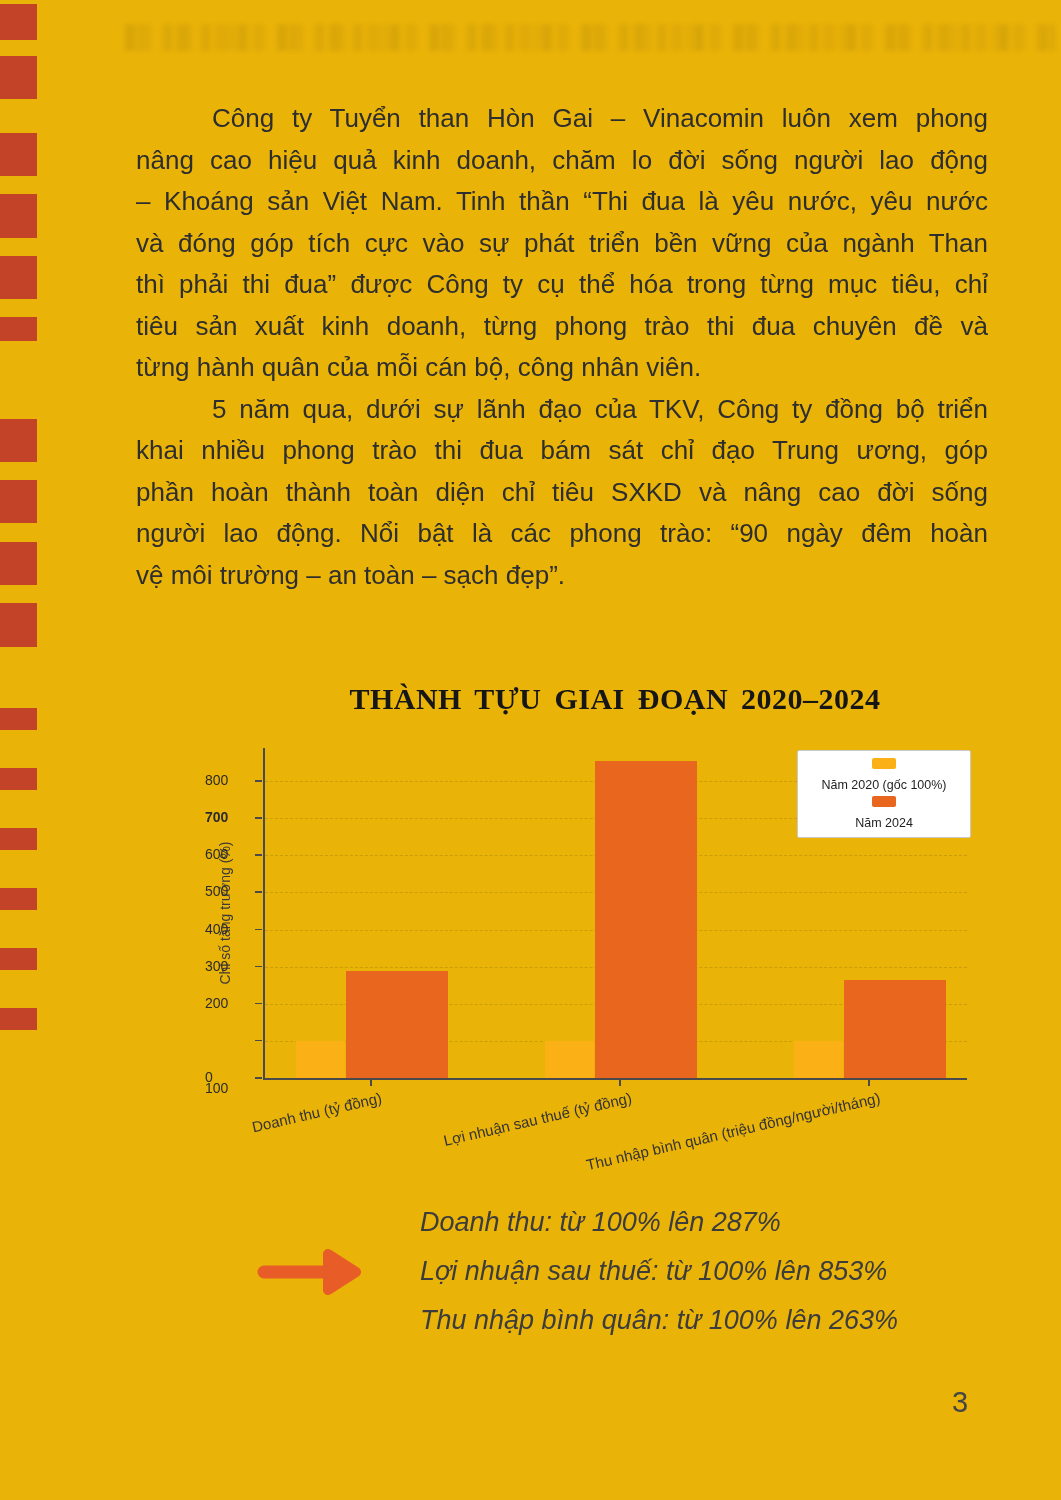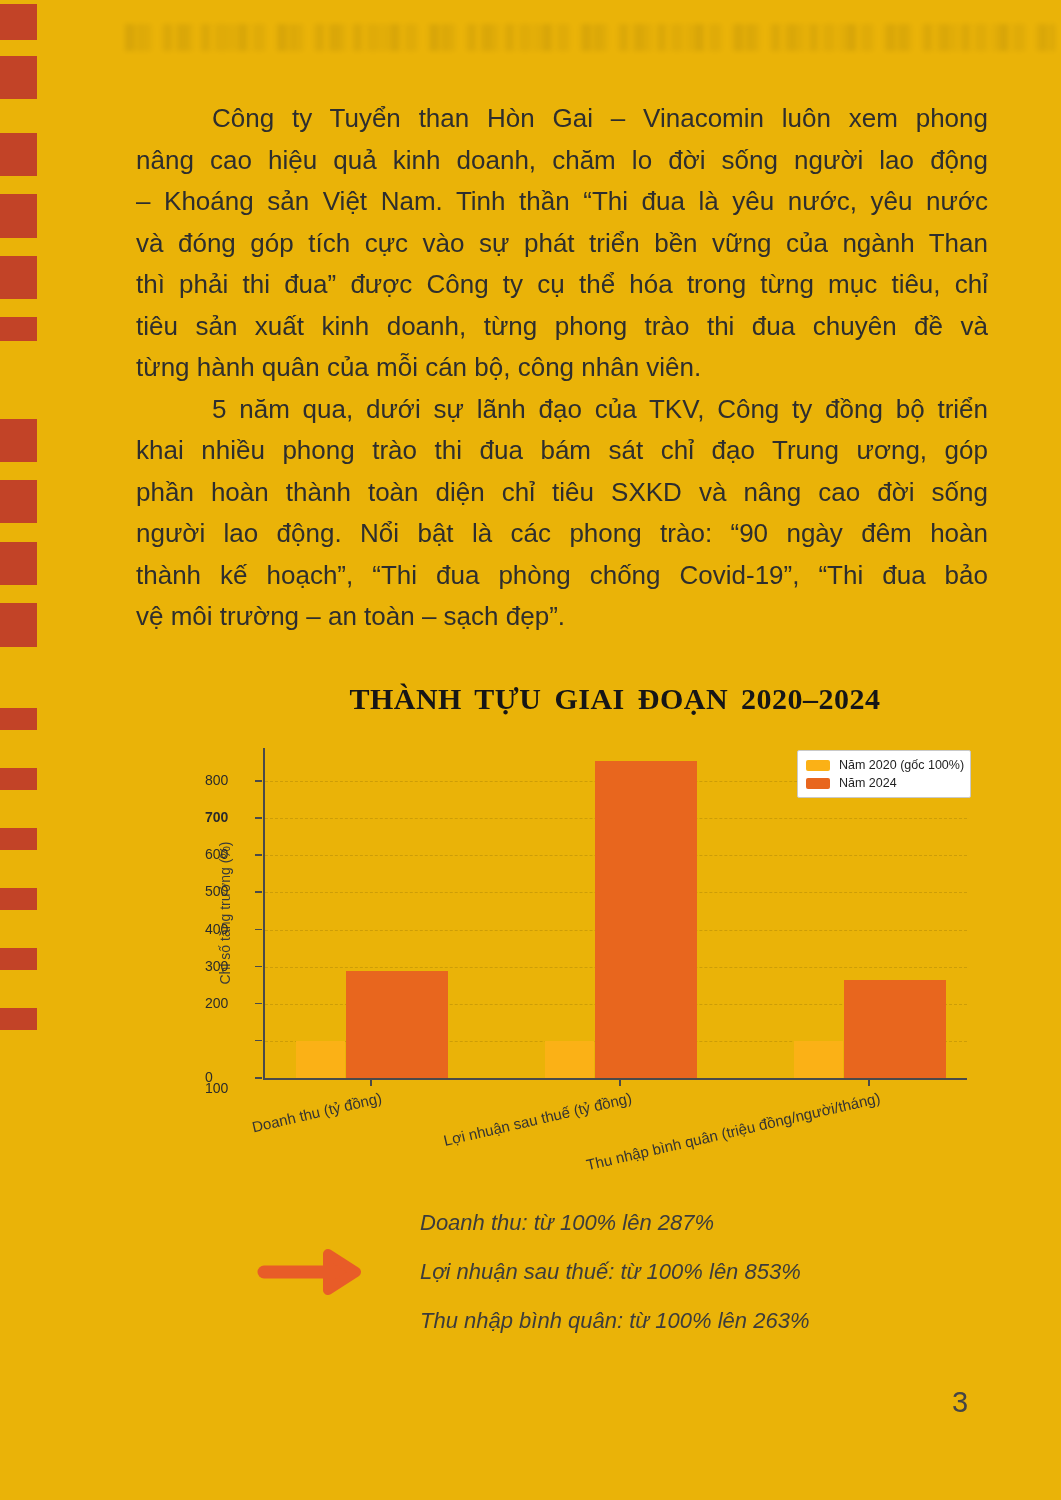--- a/index.html
+++ b/index.html
@@ -33,27 +33,27 @@
     border-left:2px solid #4a4a4a;border-bottom:2.5px solid #4a4a4a;box-sizing:content-box;}
   .gridline{position:absolute;left:0;width:702px;height:0;border-top:1px dashed rgba(0,0,0,.12);z-index:1;}
   .bar{position:absolute;z-index:2;}
   .ytick{position:absolute;width:7px;height:1.6px;background:#4a4a4a;}
   .ytick-label{position:absolute;width:46px;text-align:left;font-size:14px;color:#2b2b2b;}
   .xtick{position:absolute;width:1.6px;height:6px;background:#4a4a4a;}
   .x-cat-label{position:absolute;white-space:nowrap;font-size:15px;color:#333;
     transform:rotate(-13deg);transform-origin:100% 0;}
   .legend{position:absolute;left:797px;top:750px;width:172px;background:#fff;
     border:1.2px solid #c9c9c9;border-radius:2px;z-index:5;padding:5px 0 5px 0;}
-  .legend-row{display:flex;align-items:center;gap:9px;padding:2px 8px;}
+  .legend-row{display:flex;align-items:center;gap:9px;padding:2px 8px;flex-direction:column;}
   .legend-swatch{width:24px;height:11px;border-radius:2px;flex:0 0 auto;}
   .legend-text{font-size:12.5px;color:#1f1f1f;white-space:nowrap;}
 
   
   .arrow-wrap{position:absolute;left:254px;top:1240px;width:116px;height:64px;}
-  .summary{position:absolute;left:420px;top:1198px;font-size:22px;font-style:italic;
+  .summary{position:absolute;left:420px;top:1198px;font-size:27px;font-style:italic;
     line-height:49px;color:#3c3c3c;}
 
   .page-number{position:absolute;left:930px;top:1386px;width:60px;text-align:center;
     font-size:29px;color:#454545;}
 </style>
 </head>
 <body>
 
 <div id="page">
 
@@ -83,21 +83,20 @@
     <div class="jline">nâng cao hiệu quả kinh doanh, chăm lo đời sống người lao động</div>
     <div class="jline">– Khoáng sản Việt Nam. Tinh thần “Thi đua là yêu nước, yêu nước</div>
     <div class="jline">và đóng góp tích cực vào sự phát triển bền vững của ngành Than</div>
     <div class="jline">thì phải thi đua” được Công ty cụ thể hóa trong từng mục tiêu, chỉ</div>
     <div class="jline">tiêu sản xuất kinh doanh, từng phong trào thi đua chuyên đề và</div>
     <div class="jlast">từng hành quân của mỗi cán bộ, công nhân viên.</div>
     <div class="jline indent">5 năm qua, dưới sự lãnh đạo của TKV, Công ty đồng bộ triển</div>
     <div class="jline">khai nhiều phong trào thi đua bám sát chỉ đạo Trung ương, góp</div>
     <div class="jline">phần hoàn thành toàn diện chỉ tiêu SXKD và nâng cao đời sống</div>
     <div class="jline">người lao động. Nổi bật là các phong trào: “90 ngày đêm hoàn</div>
-    <div class="jline">thành kế hoạch”, “Thi đua phòng chống Covid-19”, “Thi đua bảo</div>
     <div class="jlast">vệ môi trường – an toàn – sạch đẹp”.</div>
   </div>
 
   <div class="chart-title">THÀNH TỰU GIAI ĐOẠN 2020–2024</div>
 
   <div class="y-axis-label">Chỉ số tăng trưởng (%)</div>
 
   <div class="plot-area">
       <div class="gridline" style="top: 292.88px;"></div>
       <div class="gridline" style="top: 255.759px;"></div>

